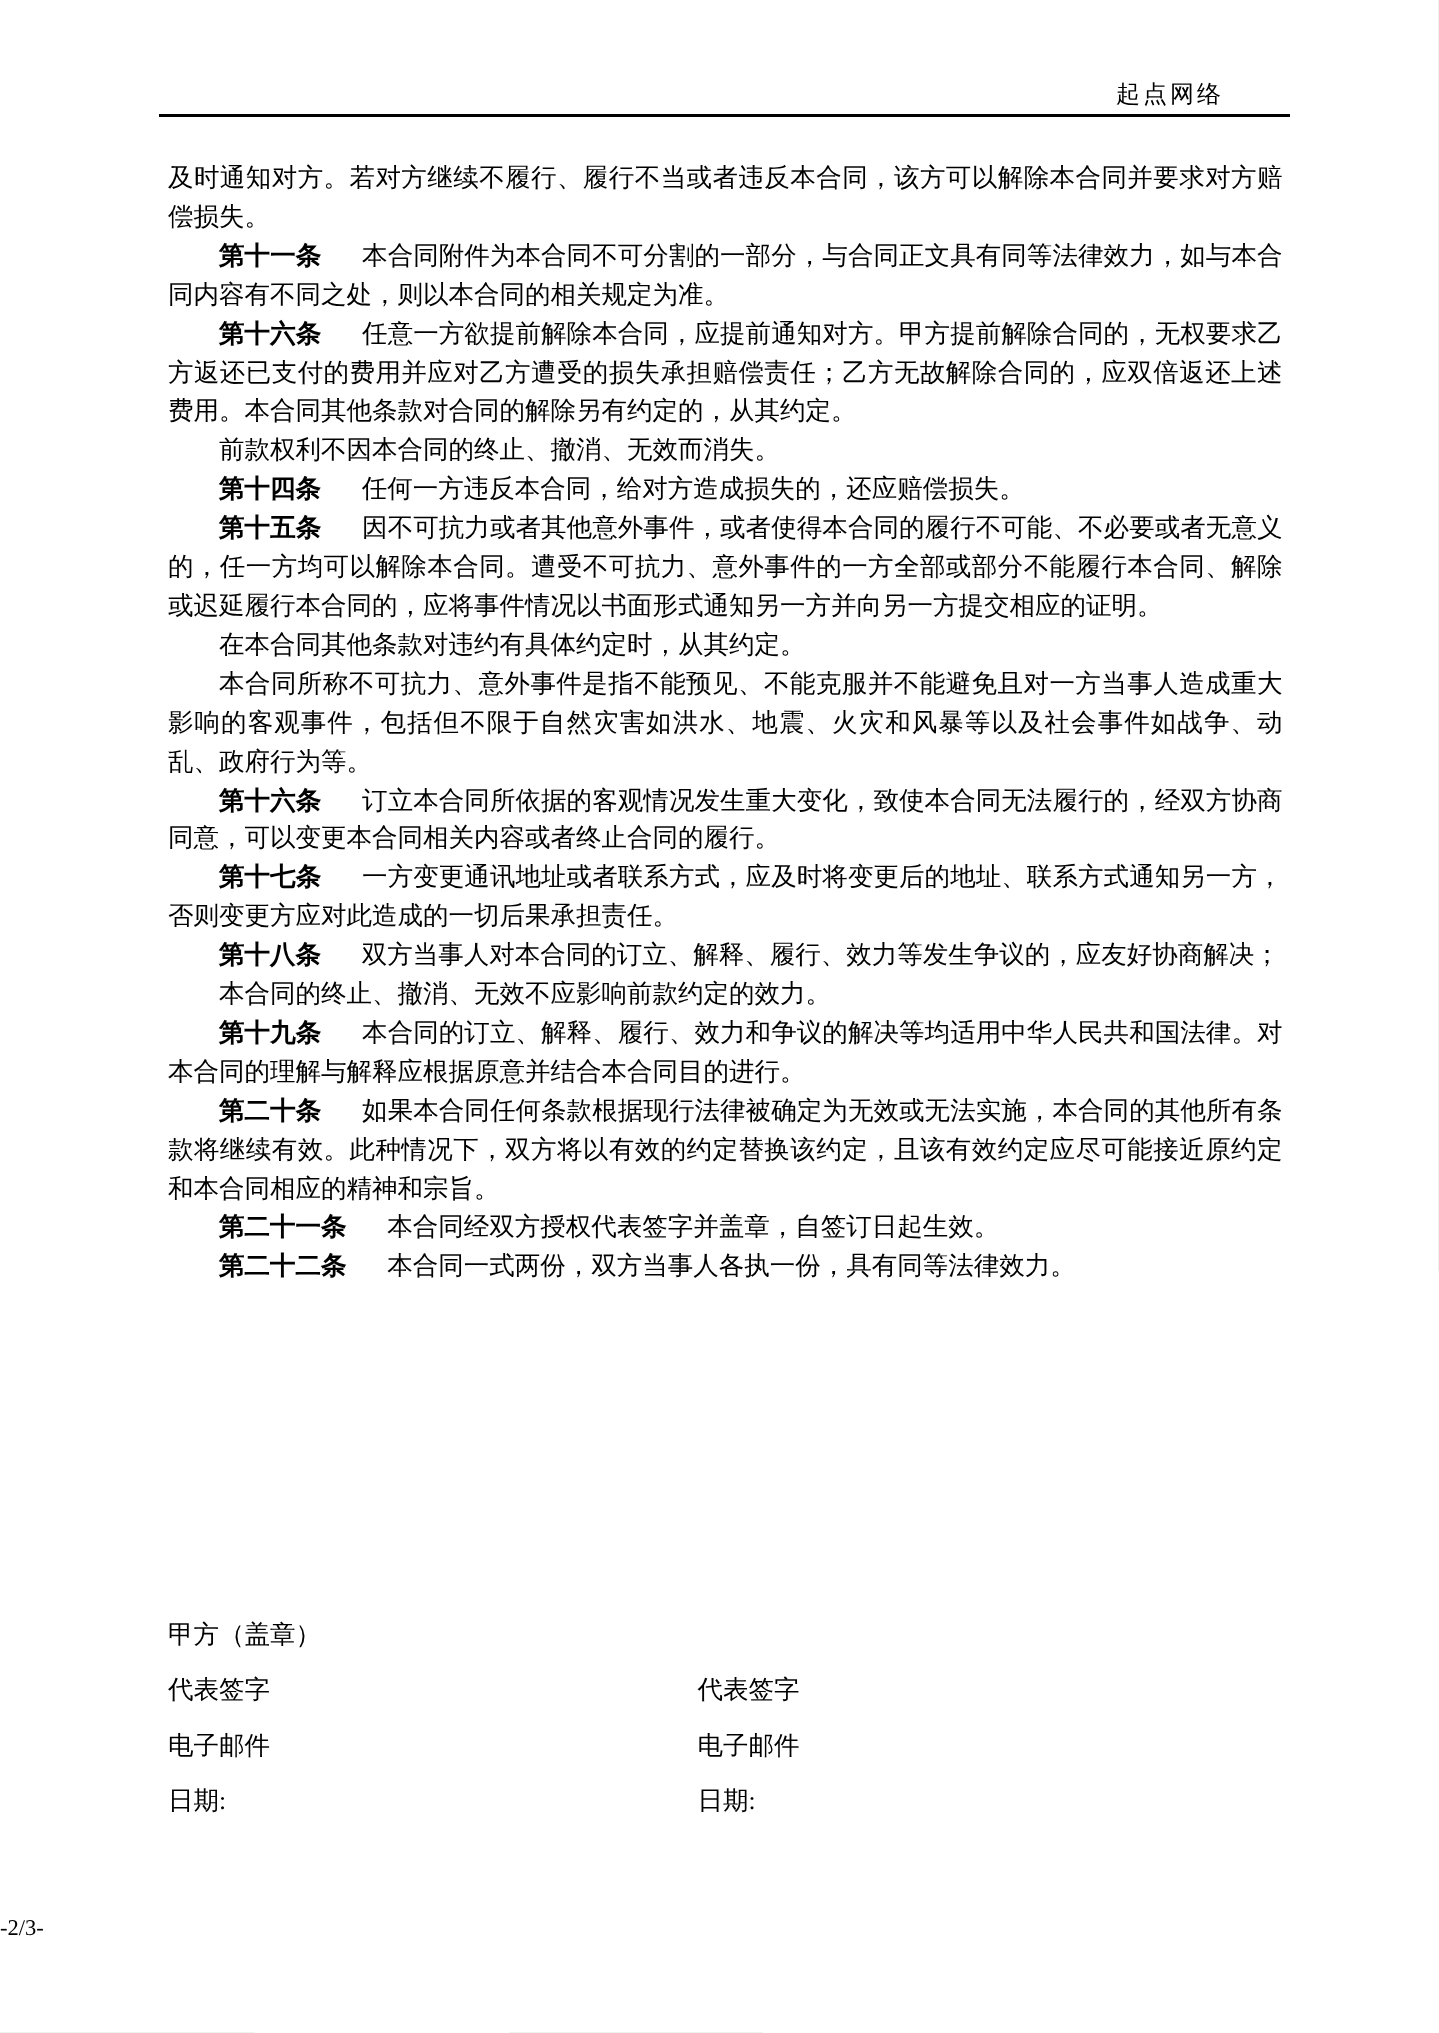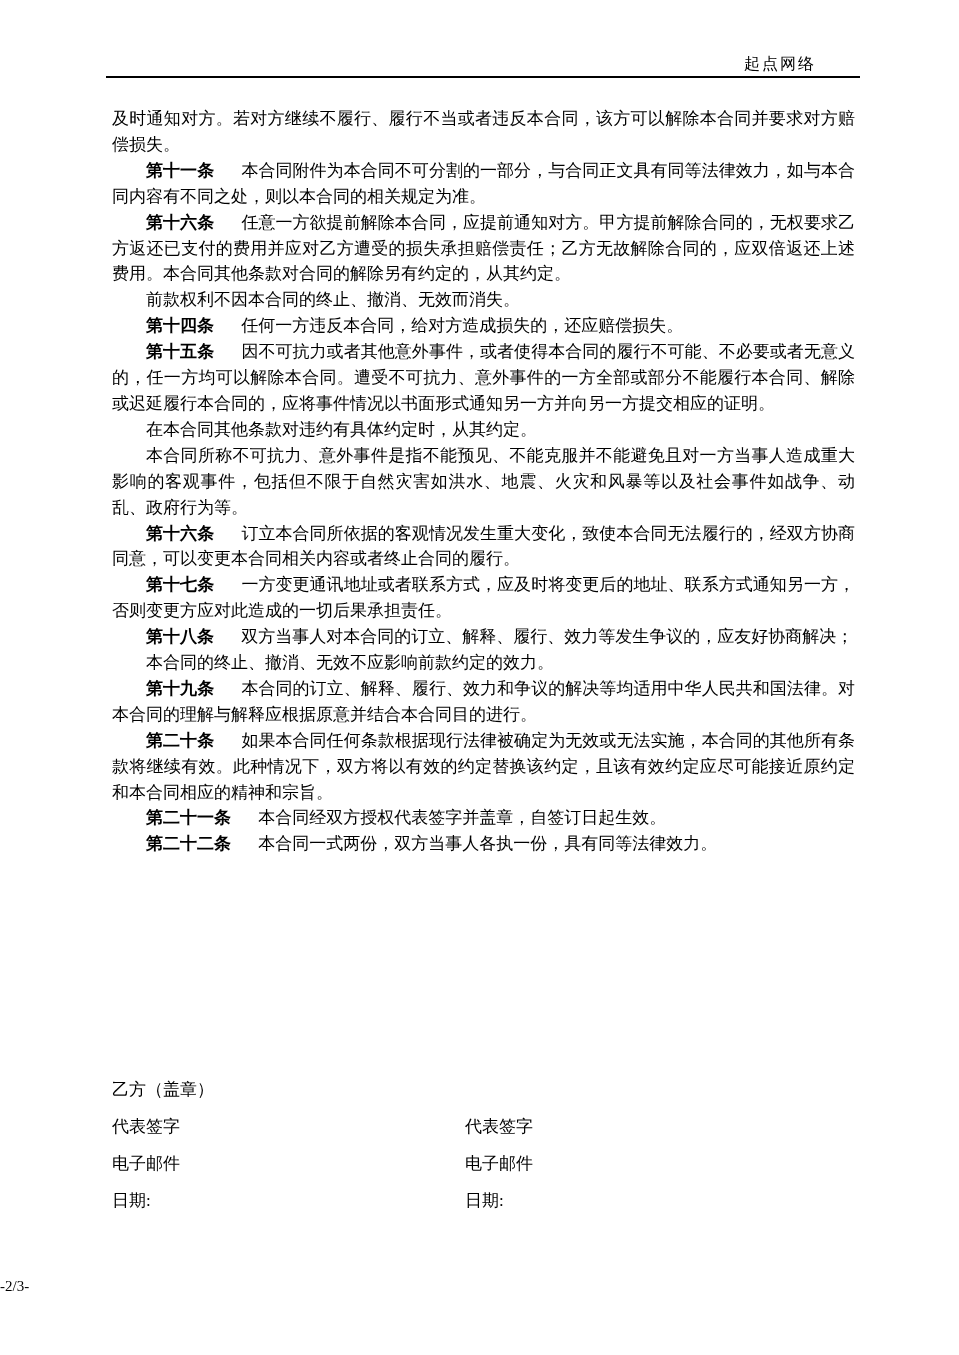--- a/index.html
+++ b/index.html
@@ -102,21 +102,21 @@
       <p class="para"><span class="art-num">第十八条</span><span>双方当事人对本合同的订立、解释、履行、效力等发生争议的，应友好协商解决；</span></p>
       <p class="para"><span>本合同的终止、撤消、无效不应影响前款约定的效力。</span></p>
       <p class="para"><span class="art-num">第十九条</span><span>本合同的订立、解释、履行、效力和争议的解决等均适用中华人民共和国法律。对本合同的理解与解释应根据原意并结合本合同目的进行。</span></p>
       <p class="para"><span class="art-num">第二十条</span><span>如果本合同任何条款根据现行法律被确定为无效或无法实施，本合同的其他所有条款将继续有效。此种情况下，双方将以有效的约定替换该约定，且该有效约定应尽可能接近原约定和本合同相应的精神和宗旨。</span></p>
       <p class="para"><span class="art-num">第二十一条</span><span>本合同经双方授权代表签字并盖章，自签订日起生效。</span></p>
       <p class="para"><span class="art-num">第二十二条</span><span>本合同一式两份，双方当事人各执一份，具有同等法律效力。</span></p>
     </div>
 
   <div class="signature">
     <div class="sig-row">
-      <span class="sig-cell-b">乙方（盖章）</span>
+      <span class="sig-cell-a">甲方（盖章）</span>
     </div>
     <div class="sig-row">
       <span class="sig-cell-a">代表签字</span>
       <span class="sig-cell-b">代表签字</span>
     </div>
     <div class="sig-row">
       <span class="sig-cell-a">电子邮件</span>
       <span class="sig-cell-b">电子邮件</span>
     </div>
     <div class="sig-row">

